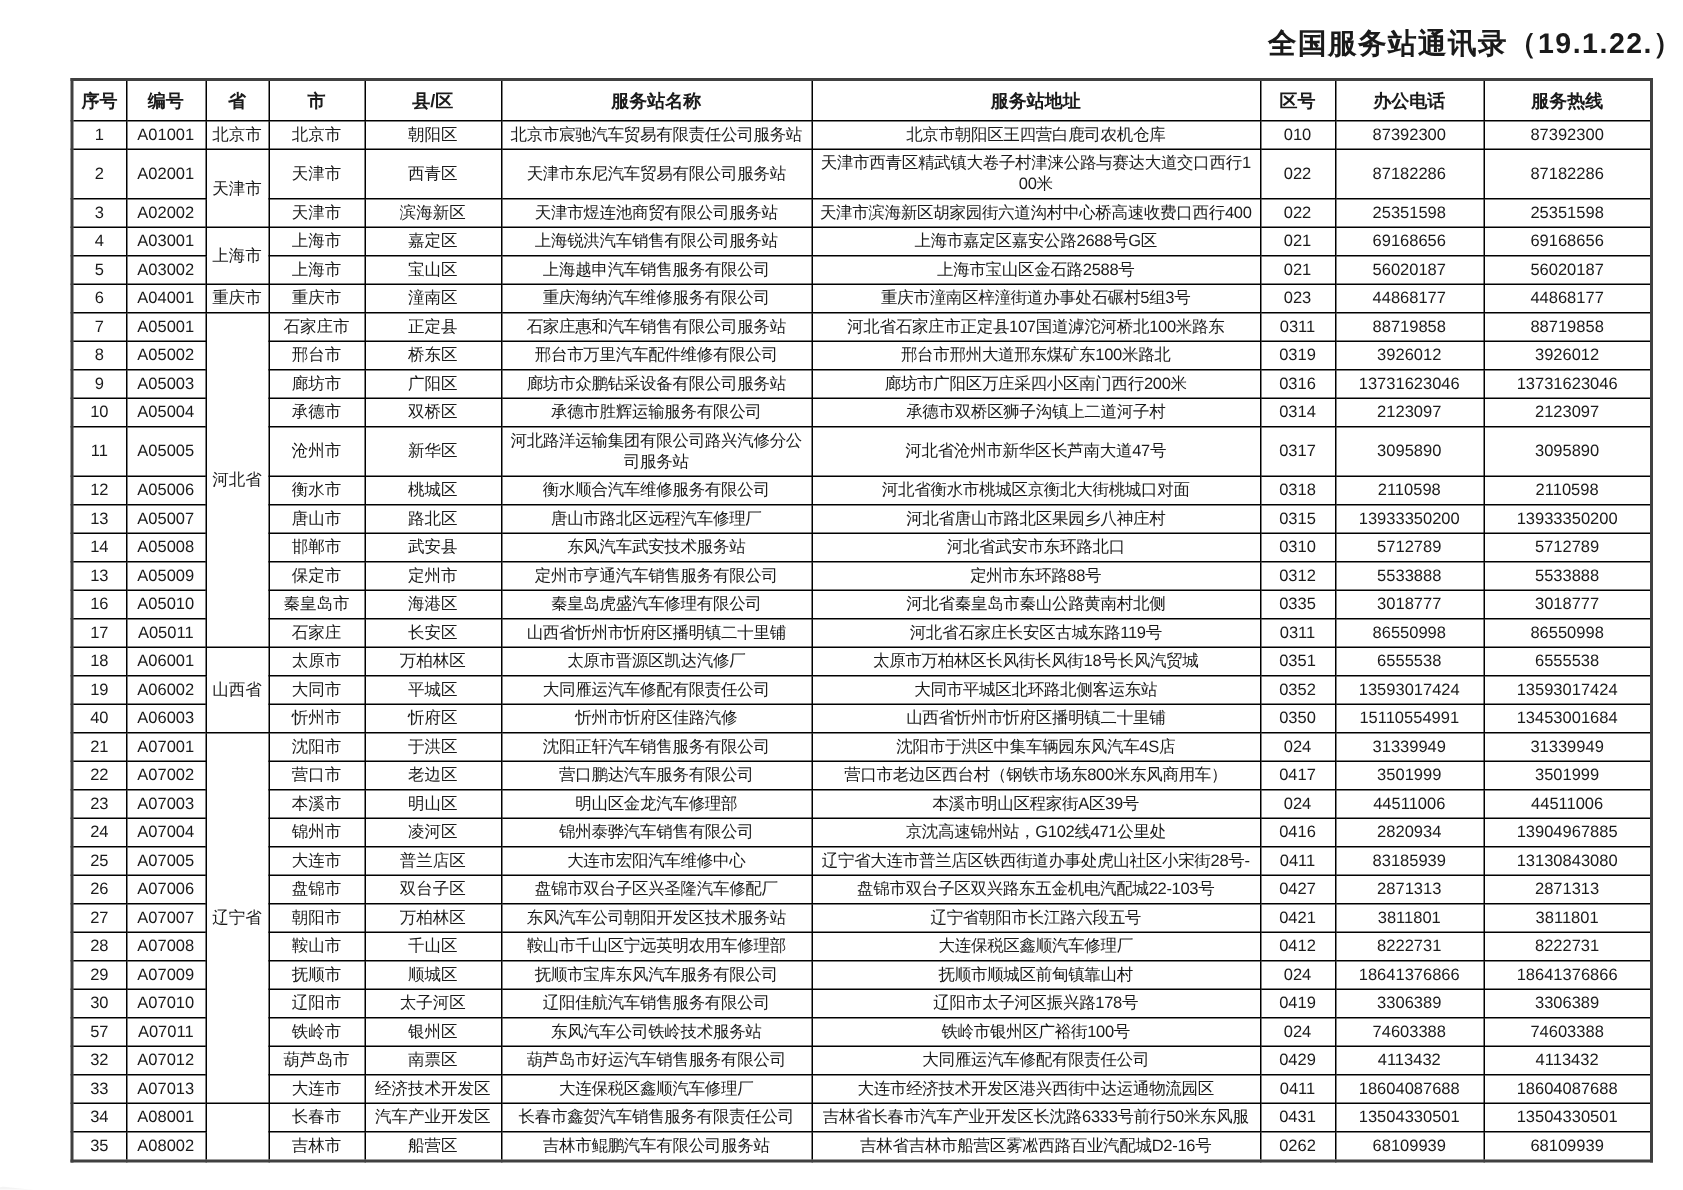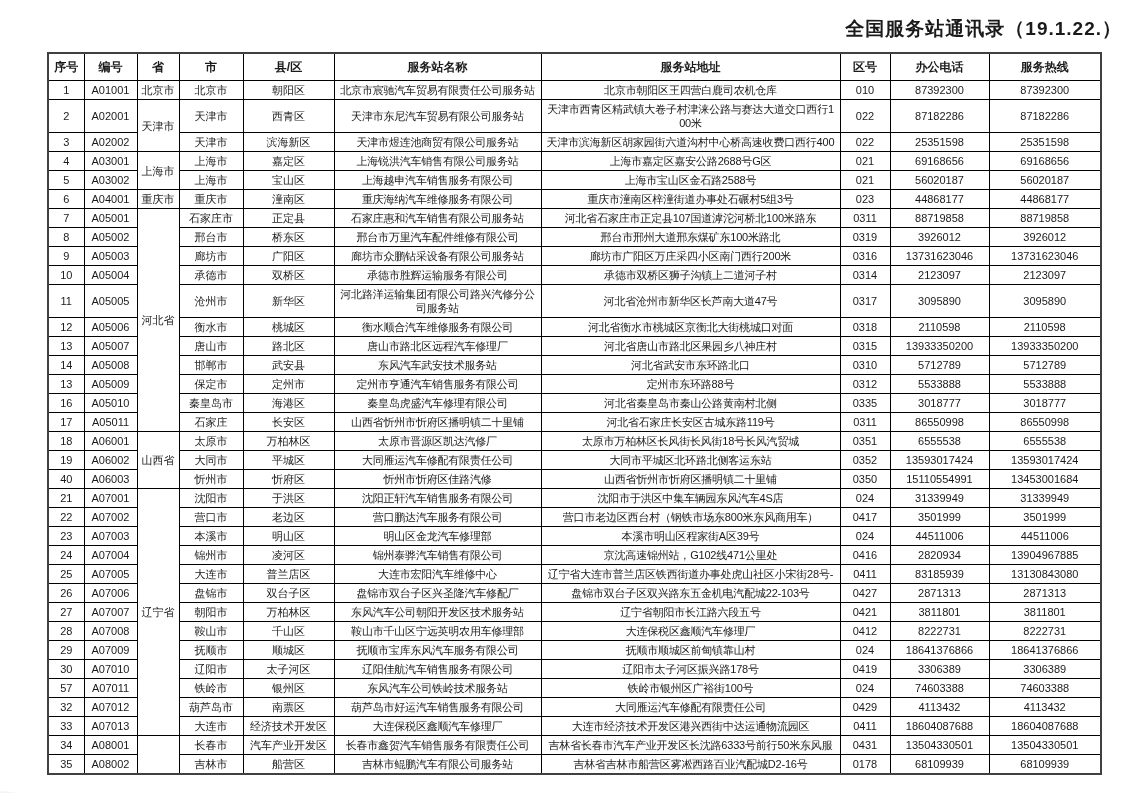--- a/index.html
+++ b/index.html
@@ -481,21 +481,21 @@
           <td class="cell-office-phone">13504330501</td>
           <td class="cell-hotline">13504330501</td>
         </tr>
         <tr>
           <td class="cell-no">35</td>
           <td class="cell-code">A08002</td>
           <td class="cell-city">吉林市</td>
           <td class="cell-district">船营区</td>
           <td class="cell-name">吉林市鲲鹏汽车有限公司服务站</td>
           <td class="cell-address">吉林省吉林市船营区雾凇西路百业汽配城D2-16号</td>
-          <td class="cell-area-code">0178</td>
+          <td class="cell-area-code">0262</td>
           <td class="cell-office-phone">68109939</td>
           <td class="cell-hotline">68109939</td>
         </tr>
       </tbody>
   </table>
 
   <div class="watermark">
     <div class="wm-a">
         <div class="wm-stroke s1"></div>
       </div>

